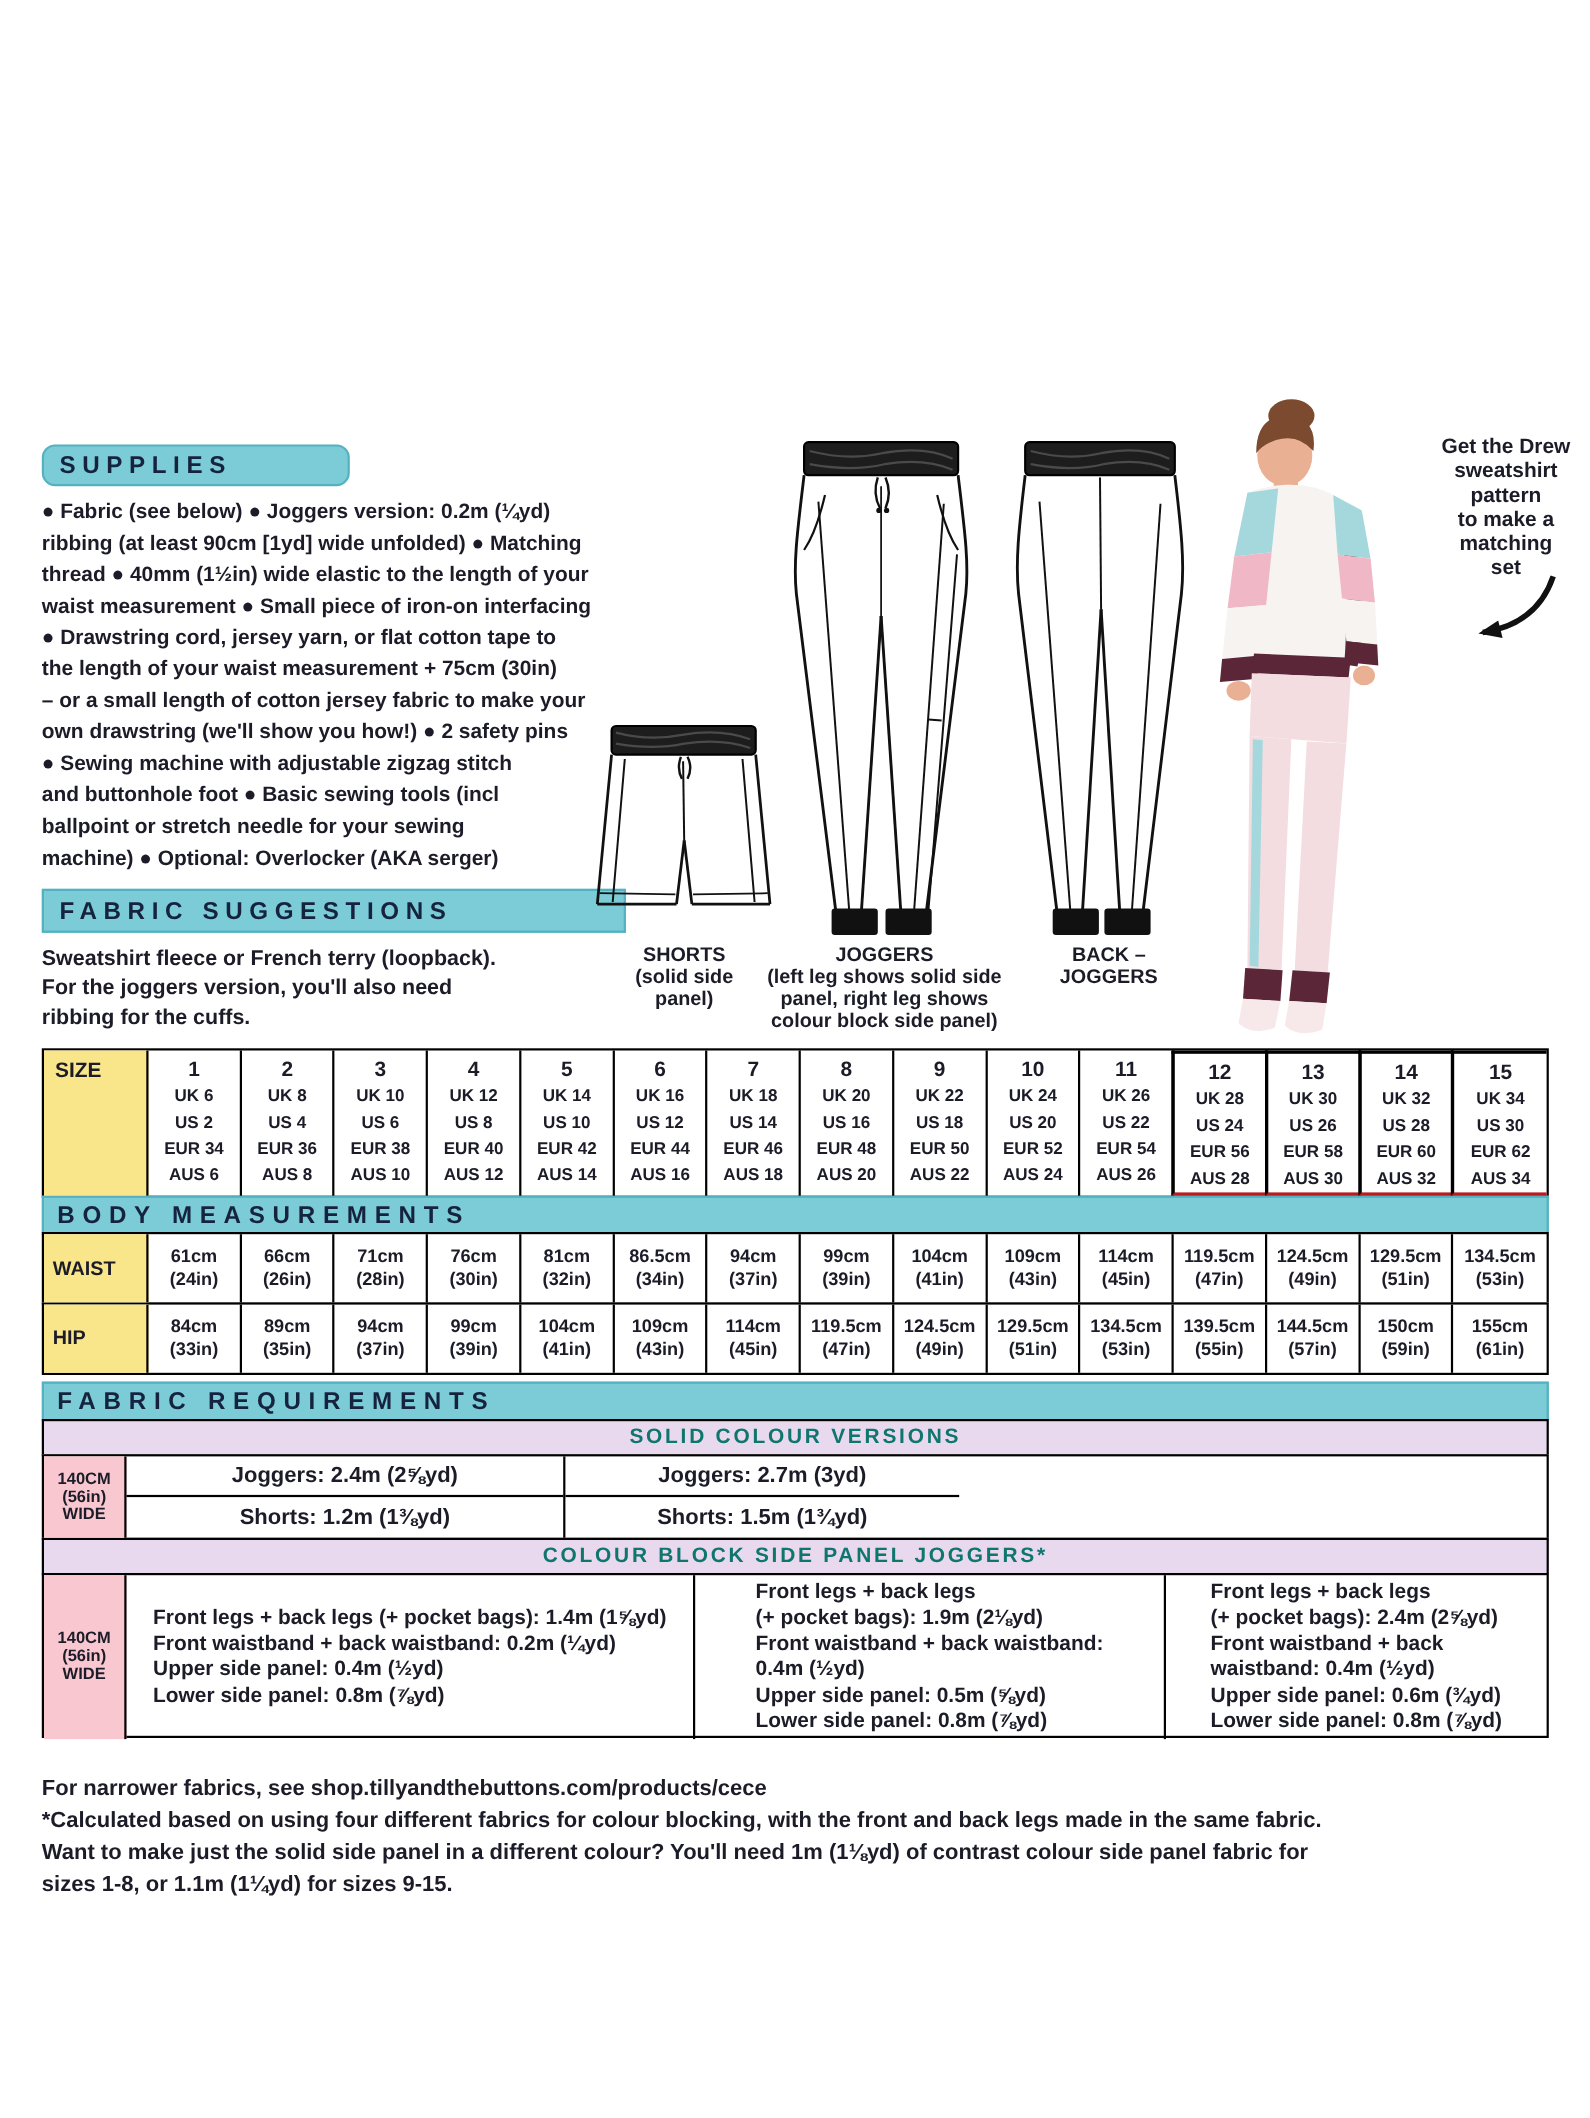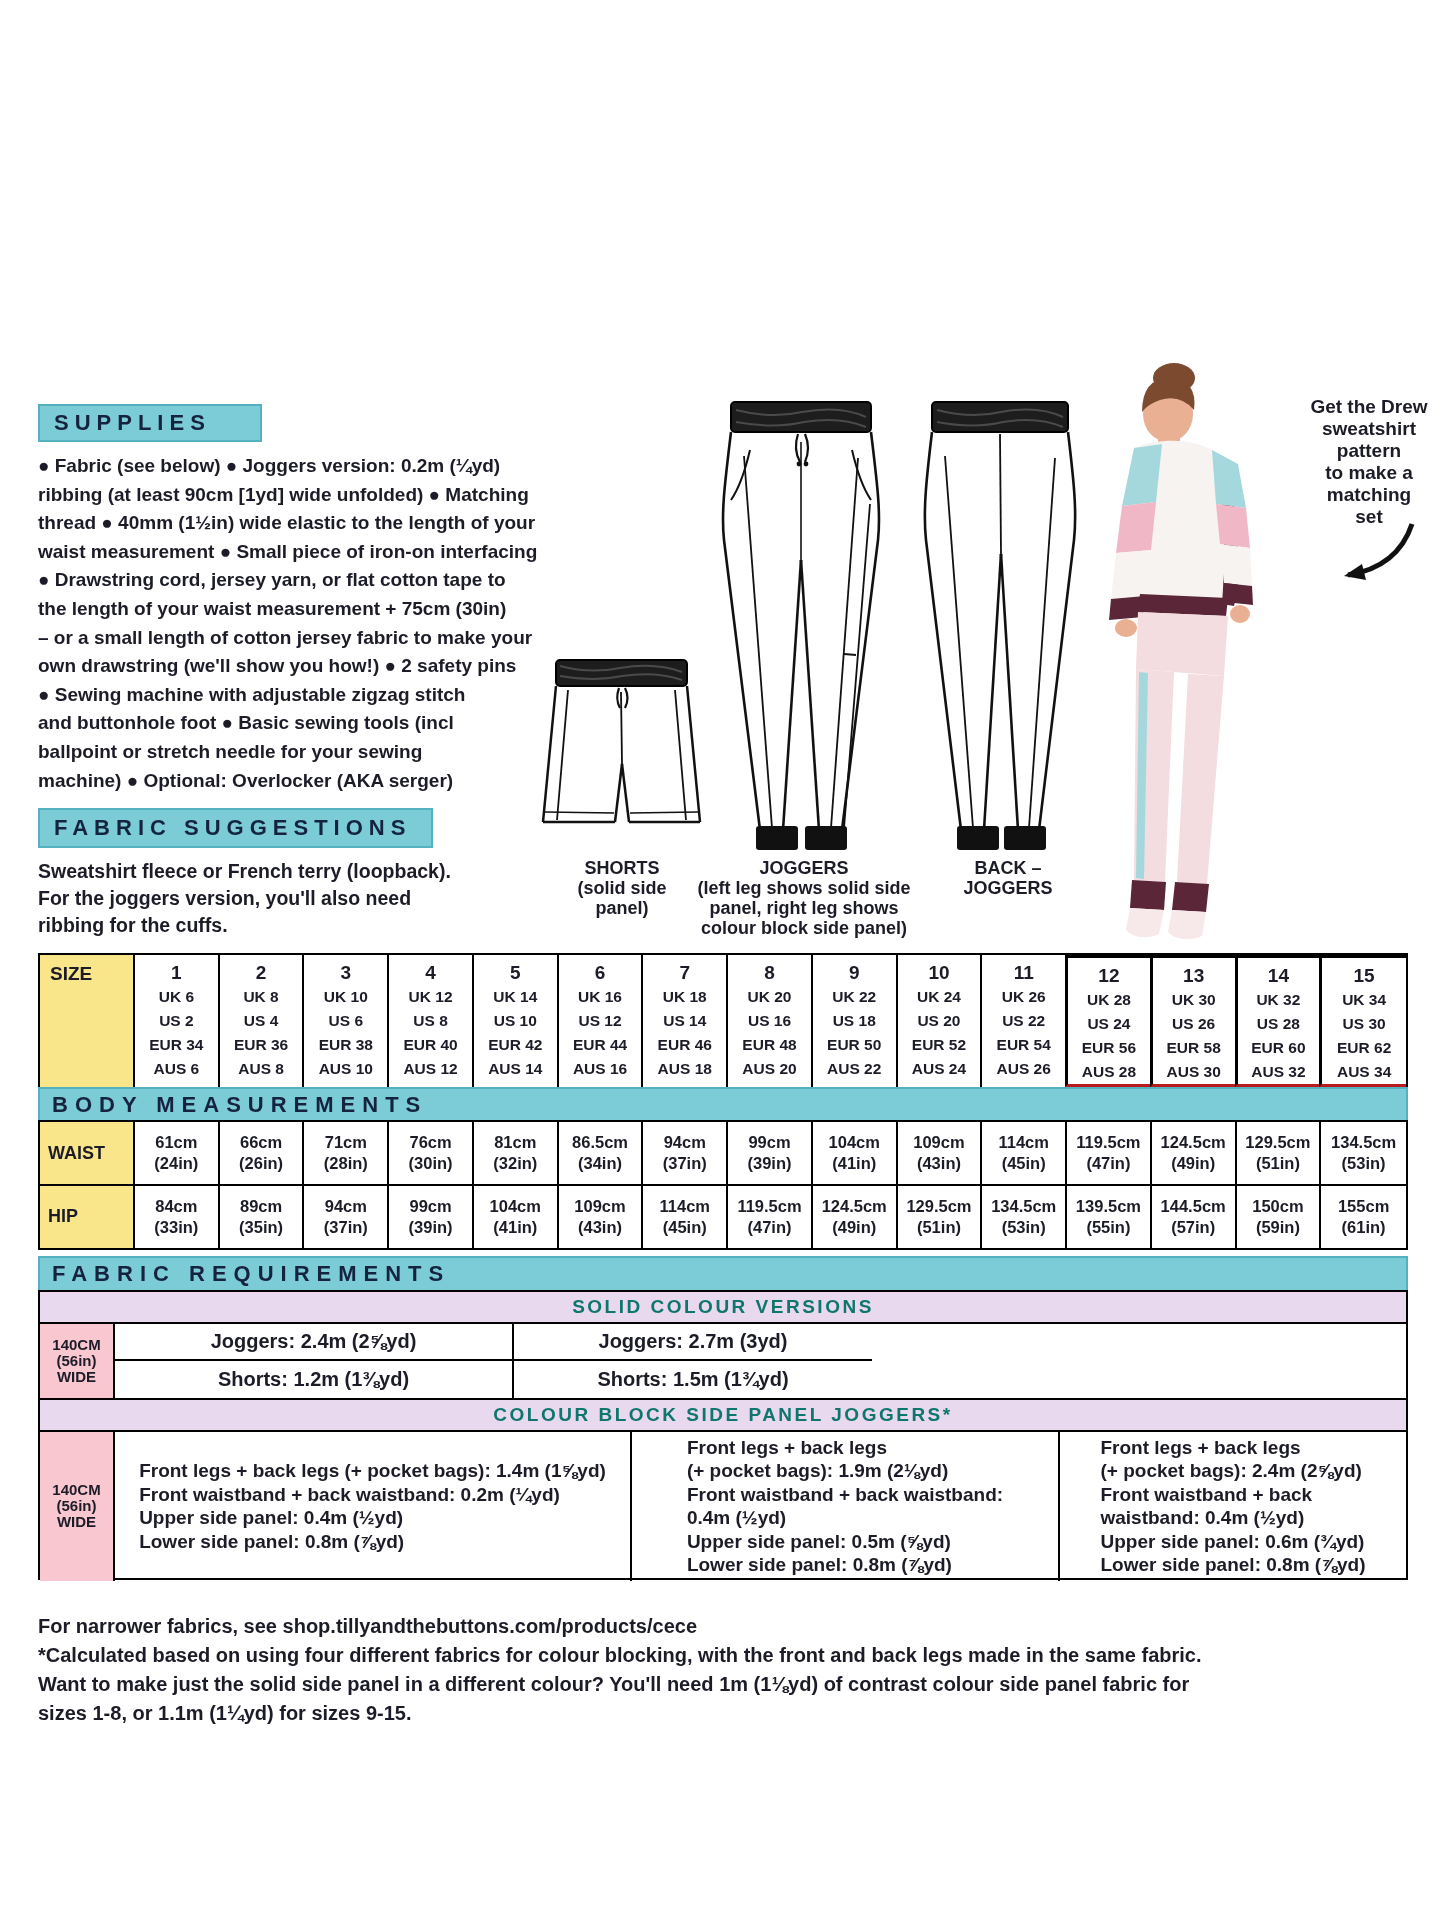--- a/index.html
+++ b/index.html
@@ -3,24 +3,24 @@
 <meta charset="utf-8">
 <style>
   html,body{margin:0;padding:0;background:#ffffff;}
   body{width:1445px;height:1925px;position:relative;font-family:"Liberation Sans",sans-serif;color:#1c1c28;}
   .sheet{position:absolute;inset:0;}
 
   
   .teal-box{background:#7bccd7;border:2px solid #54b2c0;display:flex;align-items:center;
     font-weight:bold;color:#16233f;letter-spacing:6px;font-size:22px;padding:0 14px;box-sizing:border-box;}
 
-  .supplies-band{position:absolute;left:38px;top:404px;width:224px;height:38px;}
+  .supplies-band{position:absolute;left:38px;top:404px;width:280px;height:38px;border-radius:12px;}
   .supplies-text{position:absolute;left:38px;top:452px;width:528px;font-size:19px;line-height:28.6px;
     font-weight:bold;white-space:pre-line;}
-  .fabricsugg-band{position:absolute;left:38px;top:808px;width:395px;height:40px;}
+  .fabricsugg-band{position:absolute;left:38px;top:808px;width:531px;height:40px;}
   .fabricsugg-text{position:absolute;left:38px;top:858px;width:480px;font-size:19.5px;line-height:27px;
     font-weight:bold;white-space:pre-line;}
 
   
   .drawing{position:absolute;}
   .draw-label{position:absolute;font-weight:bold;font-size:18px;line-height:20px;text-align:center;white-space:pre-line;}
 
   
   .drew-note{position:absolute;left:1294px;top:396px;width:150px;font-weight:bold;font-size:19px;
     line-height:22px;text-align:center;white-space:pre-line;}

